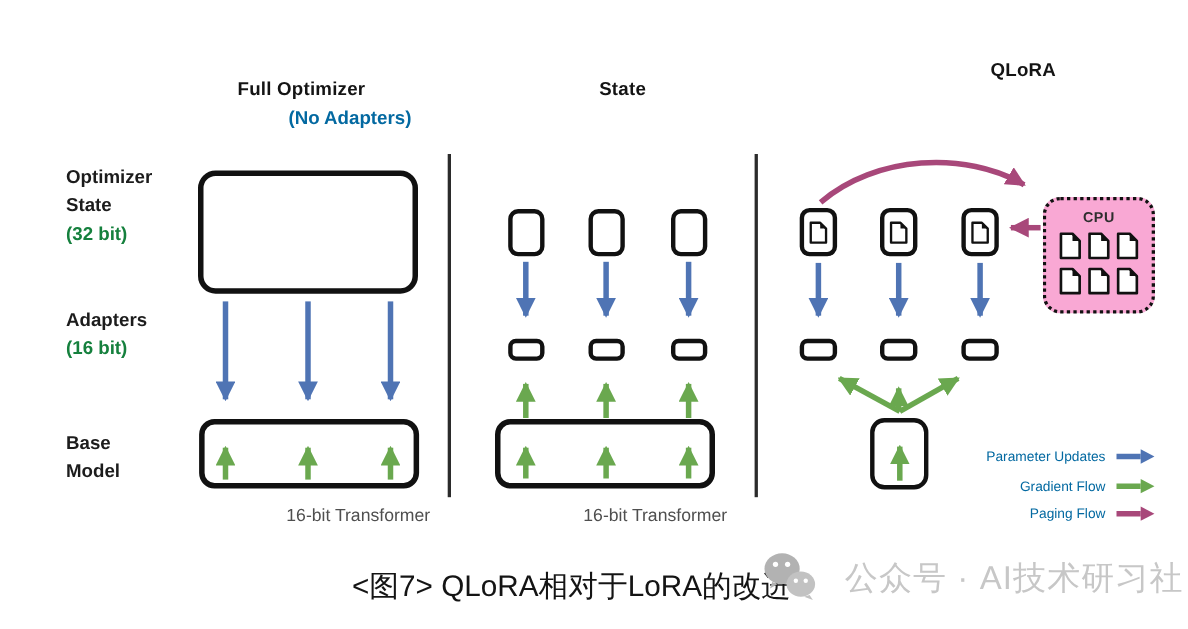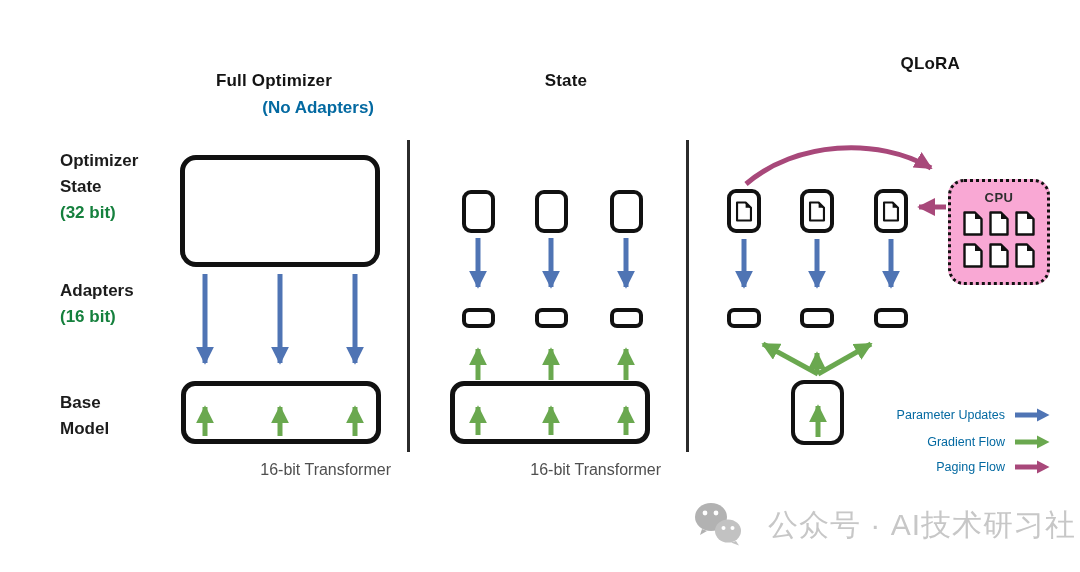--- a/index.html
+++ b/index.html
@@ -226,20 +226,21 @@
     </svg>
   </div>
   <div class="legend-row" style="left:875px; top:459px;">
     <div class="legend-text">Paging Flow</div>
     <svg width="36" height="14" viewBox="0 0 36 14">
       <line x1="1" y1="7" x2="23" y2="7" stroke="#a8487a" stroke-width="5"></line>
       <polygon points="23,0.5 35.5,7 23,13.5" fill="#a8487a"></polygon>
     </svg>
   </div>
 
+  <div class="caption" style="left:320px; top:515px;">&lt;图7&gt; QLoRA相对于LoRA的改进</div>
 
   <svg class="abs" style="left:692px; top:500px;" width="52" height="46" viewBox="0 0 52 46">
     <ellipse cx="19" cy="17" rx="16" ry="14" fill="#b2b2b2"></ellipse>
     <circle cx="13" cy="13" r="2.4" fill="#ffffff"></circle>
     <circle cx="24" cy="13" r="2.4" fill="#ffffff"></circle>
     <path d="M10,29 L8,35 L15,31 Z" fill="#b2b2b2"></path>
     <ellipse cx="36" cy="31" rx="13" ry="11.5" fill="#c2c2c2"></ellipse>
     <circle cx="31.5" cy="28" r="2" fill="#ffffff"></circle>
     <circle cx="40.5" cy="28" r="2" fill="#ffffff"></circle>
     <path d="M44,41 L47,45.5 L39,42.5 Z" fill="#c2c2c2"></path>

